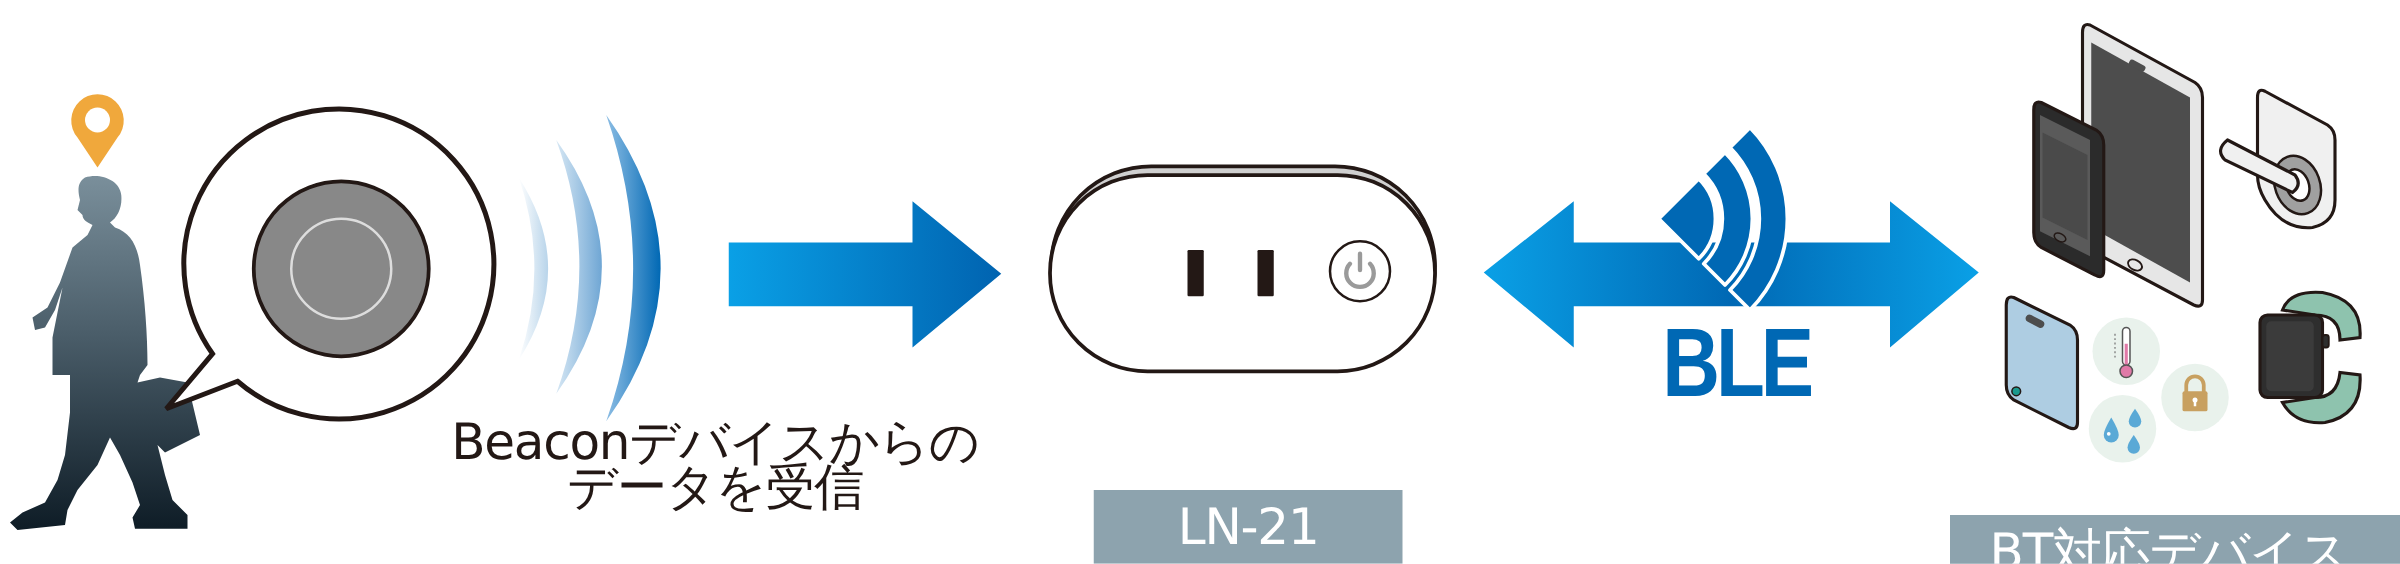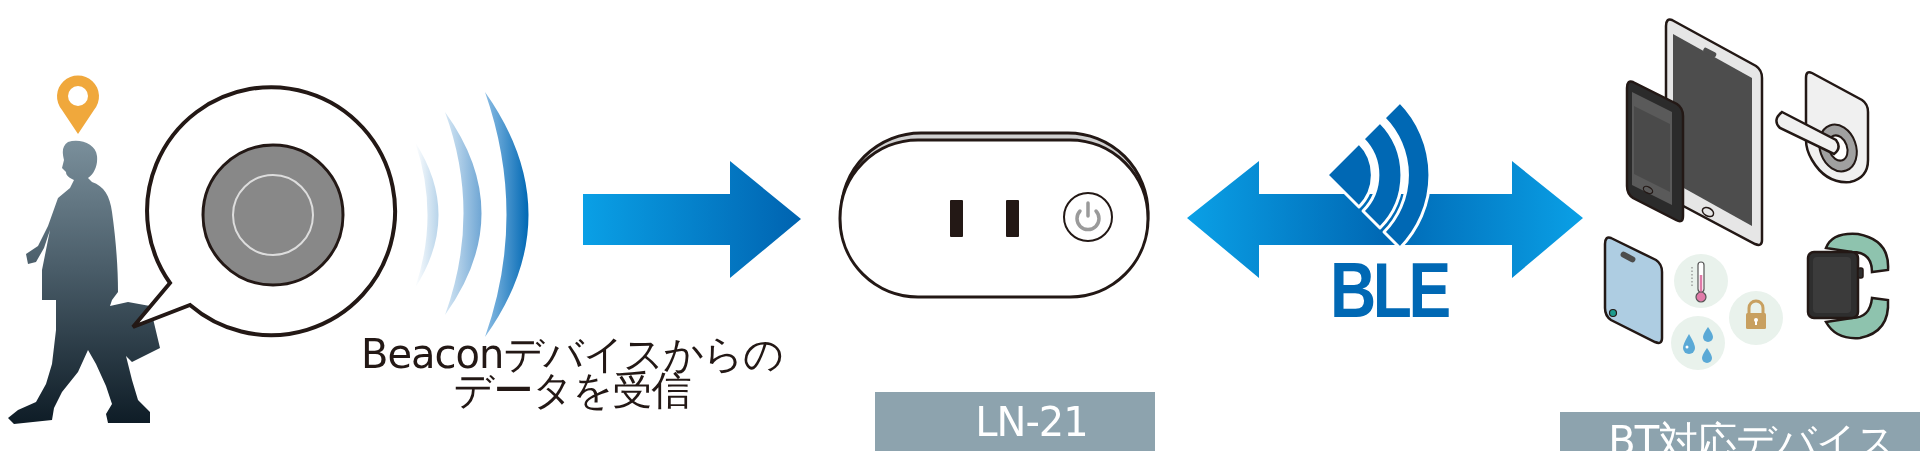--- a/index.html
+++ b/index.html
@@ -8,21 +8,20 @@
   .caption {
     position: absolute; color: #231815; font-family: "DejaVu Sans", "Liberation Sans", sans-serif;
     font-size: 40px; line-height: 56px; text-align: center; letter-spacing: -1px; white-space: nowrap;
   }
   .cap1 { left: 352px; top: 326px; width: 440px; }
   .cap2 { left: 352px; top: 362px; width: 440px; }
   .label-box {
     position: absolute; background: #8da3ae; color: #ffffff; font-family: "DejaVu Sans", "Liberation Sans", sans-serif;
     font-size: 40px; display: flex; align-items: center; justify-content: center; white-space: nowrap;
     letter-spacing: -1px;
-    padding-left: 33px;
   }
   .label-ln { left: 875px; top: 392px; width: 247px; height: 59px; }
   .label-bt { left: 1513px; top: 412px; width: 407px; height: 59px; padding-right: 56px; box-sizing: border-box; margin-left: 47px; }
   .ble-text {
     position: absolute; left: 1318px; top: 252px; width: 132px; height: 76px; color: #0068b4;
     font-family: "Liberation Sans", "DejaVu Sans", sans-serif; font-weight: bold; font-size: 78px; line-height: 76px;
     text-align: center; letter-spacing: -4px; transform: scaleX(0.82); transform-origin: center;
   }
 </style>
 </head>

